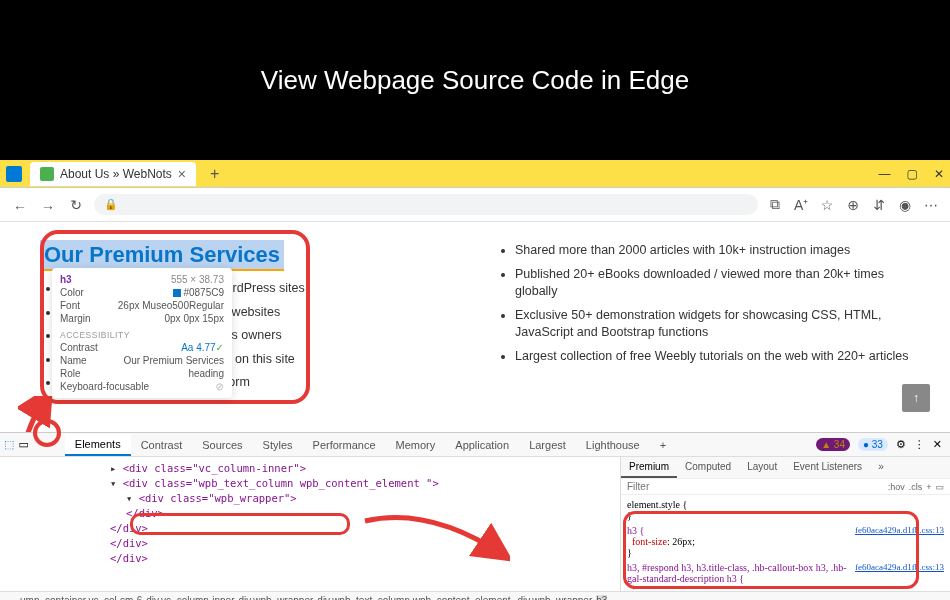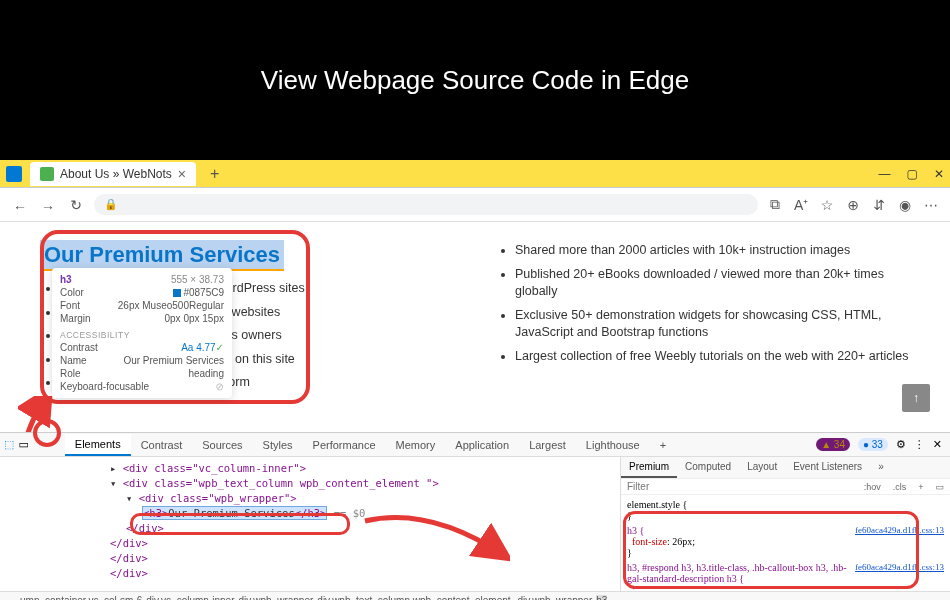--- a/index.html
+++ b/index.html
@@ -53,21 +53,21 @@
 .dom-panel .ln { white-space: nowrap; line-height: 15px; }
 .dom-panel .tag { color: #881391; }
 .dom-panel .pseudo { color: #888; font-style: italic; }
 .dom-panel .sel { background: #cde3ff; border: 1px solid #6fa8dc; }
 .dom-panel .eqsign { color: #888; }
 .i1 { padding-left: 0; } .i2 { padding-left: 16px; } .i3 { padding-left: 32px; }
 .styles-panel { width: 330px; border-left: 1px solid #ddd; font-size: 10.5px; display: flex; flex-direction: column; }
 .sp-tabs { display: flex; border-bottom: 1px solid #eee; background: #f8f8f8; }
 .sp-tabs div { padding: 4px 8px; color: #555; font-size: 10px; cursor: pointer; }
 .sp-tabs .active { border-bottom: 2px solid #555; color: #000; }
-.sp-filter { display: flex; align-items: center; border-bottom: 1px solid #eee; padding: 2px 6px; gap: 12px; }
+.sp-filter { display: flex; align-items: center; border-bottom: 1px solid #eee; padding: 2px 6px; gap: 4px; }
 .sp-filter input { border: none; outline: none; flex: 1; font-size: 10px; }
 .sp-filter .fbtn { font-size: 9px; color: #666; }
 .sp-rules { padding: 4px 6px; font-family: Liberation Serif, serif; font-size: 10px; overflow: hidden; position: relative; }
 .sp-rules .rule { margin-bottom: 4px; }
 .sp-rules .selector { color: #881391; }
 .sp-rules .prop { color: #000; }
 .sp-rules .propname { color: #c80000; }
 .sp-rules .file { color: #1155cc; float: right; font-size: 9px; text-decoration: underline; }
 .breadcrumb { border-top: 1px solid #ddd; background: #f8f8f8; padding: 3px 6px; font-size: 10px; color: #555; display: flex; gap: 4px; overflow: hidden; }
 .breadcrumb span { white-space: nowrap; }
@@ -203,21 +203,20 @@
         <span>⋮</span>
         <span>✕</span>
       </div>
     </div>
 
     <div class="dt-body">
       <div class="dom-panel">
         <div class="ln i1">▸ <span class="tag">&lt;div class="vc_column-inner"&gt;</span></div>
         <div class="ln i1">▾ <span class="tag">&lt;div class="wpb_text_column wpb_content_element "&gt;</span></div>
         <div class="ln i2">▾ <span class="tag">&lt;div class="wpb_wrapper"&gt;</span></div>
-        <div class="ln i3"><span class="sel"><span class="tag">&lt;h3&gt;</span><span>Our Premium Services</span><span class="tag">&lt;/h3&gt;</span></span><span class="eqsign"> == $0</span></div>
         <div class="ln i2"><span class="tag">&lt;/div&gt;</span></div>
         <div class="ln i1"><span class="tag">&lt;/div&gt;</span></div>
         <div class="ln i1"><span class="tag">&lt;/div&gt;</span></div>
         <div class="ln i1"><span class="tag">&lt;/div&gt;</span></div>
 
         <div style="position:absolute; top:56px; left:130px; width:220px; height:22px; border:3px solid #e53935; border-radius:10px; pointer-events:none;"></div>
 
         <svg class="arrow-red arrow2" viewBox="0 0 150 90" style="top:44px; left:360px;">
           <defs>
               <marker id="ah2" markerWidth="8" markerHeight="8" refX="6" refY="4" orient="auto">

